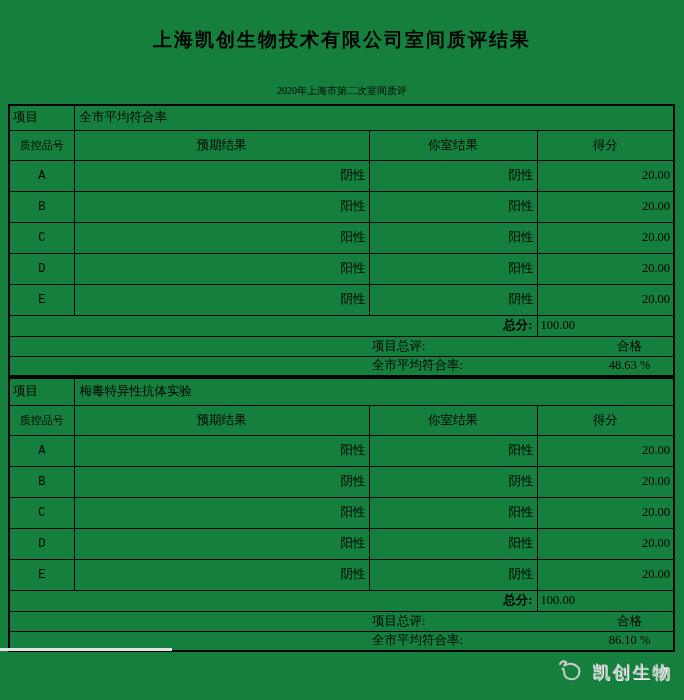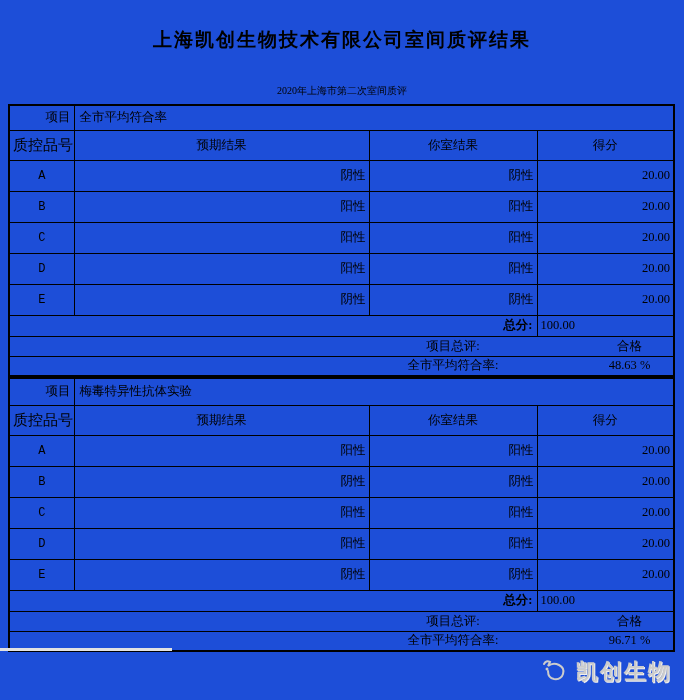--- a/index.html
+++ b/index.html
@@ -1,21 +1,21 @@
 <!DOCTYPE html>
 <html><head>
 <meta charset="utf-8">
 <style>
   * { margin: 0; padding: 0; box-sizing: border-box; }
   html, body { background: #ffffff; }
   .doc {
     position: relative;
     width: 684px;
     height: 700px;
-    background: #1d4ed8;
+    background: #15803d;
     font-family: "Liberation Serif", "DejaVu Serif", serif;
     color: #000000;
     overflow: hidden;
   }
   .title {
     position: absolute;
     top: 27px;
     left: 0;
     width: 100%;
     text-align: center;
@@ -44,48 +44,48 @@
     table-layout: fixed;
   }
   table.qc td {
     border: 1px solid #000;
     font-size: 12.5px;
     padding: 0 3px;
     overflow: hidden;
     white-space: nowrap;
   }
   tr.project-row { height: 25px; }
-  tr.project-row td.project-label { text-align: right; }
+  tr.project-row td.project-label { text-align: left; }
   tr.project-row td.project-name { text-align: left; padding-left: 5px; }
   tr.head-row { height: 30px; }
   tr.head-row td { text-align: center; }
-  tr.head-row td.sample-h { font-size: 15px; }
+  tr.head-row td.sample-h { font-size: 11px; }
   tr.data-row { height: 31px; }
   tr.data-row td.sample { text-align: center; font-family: "Liberation Mono", "DejaVu Sans Mono", monospace; font-size: 12px; }
   tr.data-row td.result { text-align: right; padding-left: 5px; }
   tr.data-row td.score { text-align: right; }
   tr.total-row { height: 21px; }
   tr.total-row td.total-label { text-align: right; padding-right: 4px; font-weight: bold; }
   tr.total-row td.total-value { text-align: left; }
   tr.eval-row { height: 20px; }
   tr.eval-row td { border-left: none; border-right: none; }
-  tr.eval-row td.eval-label { text-align: center; }
+  tr.eval-row td.eval-label { text-align: left; }
   tr.eval-row td.eval-value { text-align: center; padding-left: 52px; }
   .footer-logo {
     position: absolute;
     right: 12px;
     top: 657px;
     display: flex;
     align-items: center;
     gap: 5px;
     color: #cccccc;
   }
   .footer-logo .logo-text {
-    font-size: 22px;
-    font-weight: bold;
+    font-size: 18px;
+    font-weight: normal;
     letter-spacing: 2px;
     color: #cccccc;
     text-shadow: 1px 1px 0 #efefef;
   }
   .logo-mark { width: 30px; height: 30px; }
   .shadow-line {
     position: absolute;
     left: 0;
     top: 648px;
     width: 172px;
@@ -221,21 +221,21 @@
         <td class="total-value">100.00</td>
       </tr>
       <tr class="eval-row">
         <td colspan="2"></td>
         <td class="eval-label">项目总评:</td>
         <td class="eval-value">合格</td>
       </tr>
       <tr class="eval-row">
         <td colspan="2"></td>
         <td class="eval-label">全市平均符合率:</td>
-        <td class="eval-value">96.71 %</td>
+        <td class="eval-value">86.10 %</td>
       </tr>
     </tbody>
       </table>
 
   </div>
 
   <div class="shadow-line"></div>
 
   <div class="footer-logo">
     <svg class="logo-mark" viewBox="0 0 30 30">

